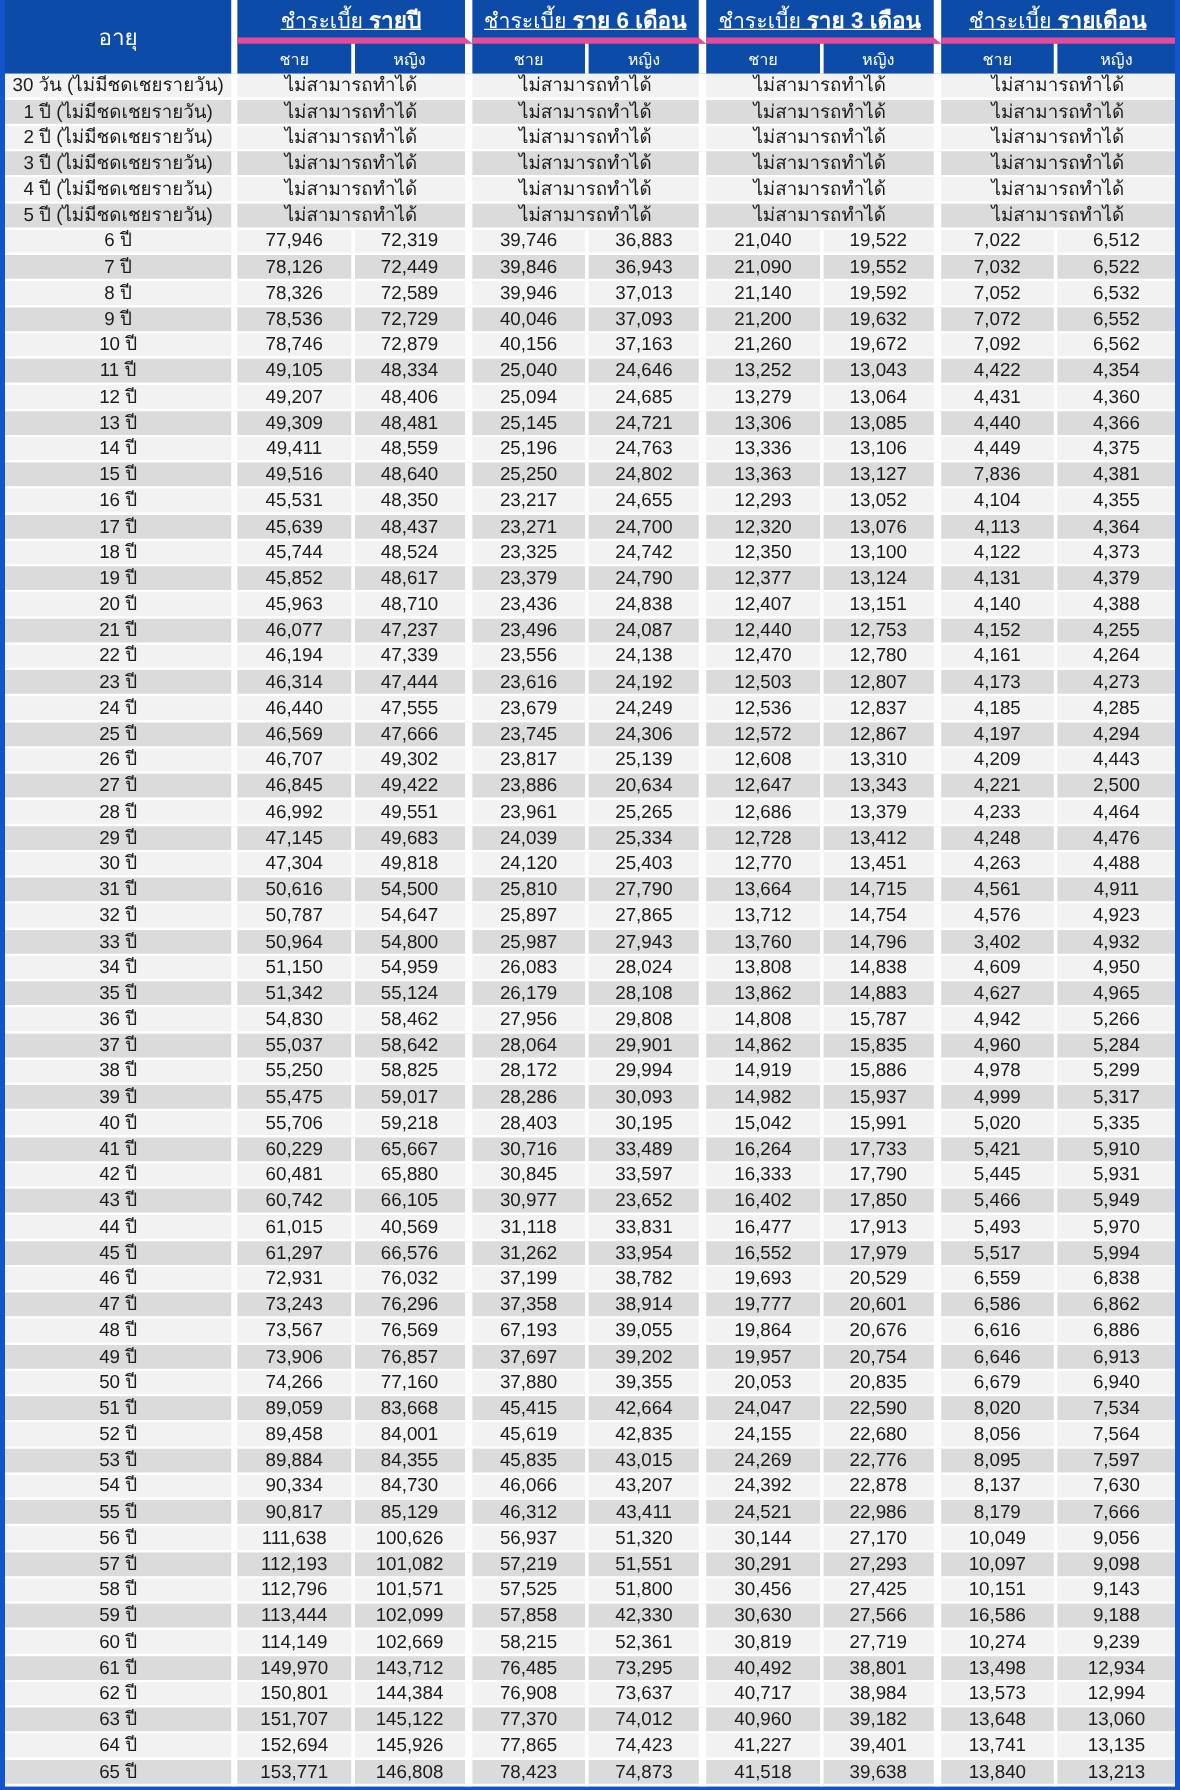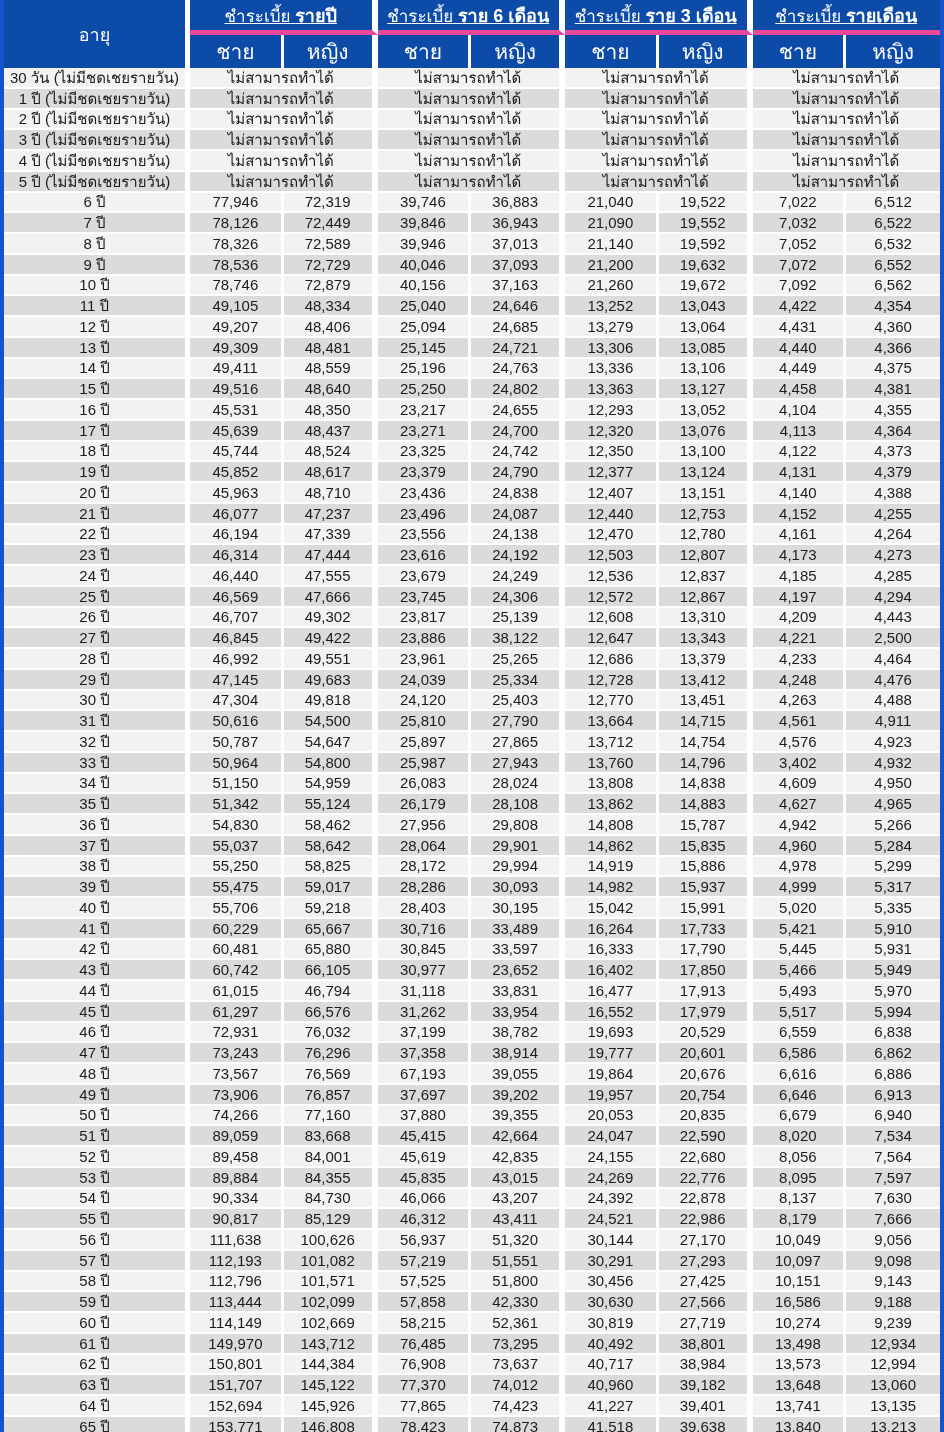--- a/index.html
+++ b/index.html
@@ -13,21 +13,21 @@
   table{border-collapse:separate;border-spacing:0;table-layout:fixed;width:936px;}
   col.col-age{width:186px;}
   thead th{
     background:#0c4ba8;color:#fff;font-weight:400;
     padding:0;text-align:center;vertical-align:middle;
   }
   th.age-th{font-size:18px;border-right:5px solid #fff;}
   th.group-th{height:30px;font-size:17px;border-bottom:5px solid #ec4899;border-right:6px solid #fff;text-decoration:underline;}
   th.group-th .b{font-weight:700;font-size:18px;}
   th.group-th.last{border-right:none;}
-  th.sub-th{height:24px;font-size:21px;}
+  th.sub-th{height:24px;font-size:13px;}
   th.sub-th.m{border-right:3px solid #fff;}
   th.sub-th.f{border-right:6px solid #fff;}
   th.sub-th.f.last{border-right:none;}
   tbody td{
     height:18.75px;padding:0;line-height:1;
     font-size:15px;text-align:center;vertical-align:middle;
     border-bottom:2px solid #fff;white-space:nowrap;overflow:hidden;
   }
   tbody tr:nth-child(odd) td{background:#f2f2f2;}
   tbody tr:nth-child(even) td{background:#dbdbdb;}
@@ -228,21 +228,21 @@
           <td class="f last">4,375</td>
         </tr>
         <tr>
           <td class="age-td">15 ปี</td>
           <td class="m">49,516</td>
           <td class="f">48,640</td>
           <td class="m">25,250</td>
           <td class="f">24,802</td>
           <td class="m">13,363</td>
           <td class="f">13,127</td>
-          <td class="m">4,458</td>
+          <td class="m">7,836</td>
           <td class="f last">4,381</td>
         </tr>
         <tr>
           <td class="age-td">16 ปี</td>
           <td class="m">45,531</td>
           <td class="f">48,350</td>
           <td class="m">23,217</td>
           <td class="f">24,655</td>
           <td class="m">12,293</td>
           <td class="f">13,052</td>
@@ -357,21 +357,21 @@
           <td class="m">12,608</td>
           <td class="f">13,310</td>
           <td class="m">4,209</td>
           <td class="f last">4,443</td>
         </tr>
         <tr>
           <td class="age-td">27 ปี</td>
           <td class="m">46,845</td>
           <td class="f">49,422</td>
           <td class="m">23,886</td>
-          <td class="f">38,122</td>
+          <td class="f">20,634</td>
           <td class="m">12,647</td>
           <td class="f">13,343</td>
           <td class="m">4,221</td>
           <td class="f last">2,500</td>
         </tr>
         <tr>
           <td class="age-td">28 ปี</td>
           <td class="m">46,992</td>
           <td class="f">49,551</td>
           <td class="m">23,961</td>
@@ -542,21 +542,21 @@
           <td class="m">30,977</td>
           <td class="f">23,652</td>
           <td class="m">16,402</td>
           <td class="f">17,850</td>
           <td class="m">5,466</td>
           <td class="f last">5,949</td>
         </tr>
         <tr>
           <td class="age-td">44 ปี</td>
           <td class="m">61,015</td>
-          <td class="f">46,794</td>
+          <td class="f">40,569</td>
           <td class="m">31,118</td>
           <td class="f">33,831</td>
           <td class="m">16,477</td>
           <td class="f">17,913</td>
           <td class="m">5,493</td>
           <td class="f last">5,970</td>
         </tr>
         <tr>
           <td class="age-td">45 ปี</td>
           <td class="m">61,297</td>

